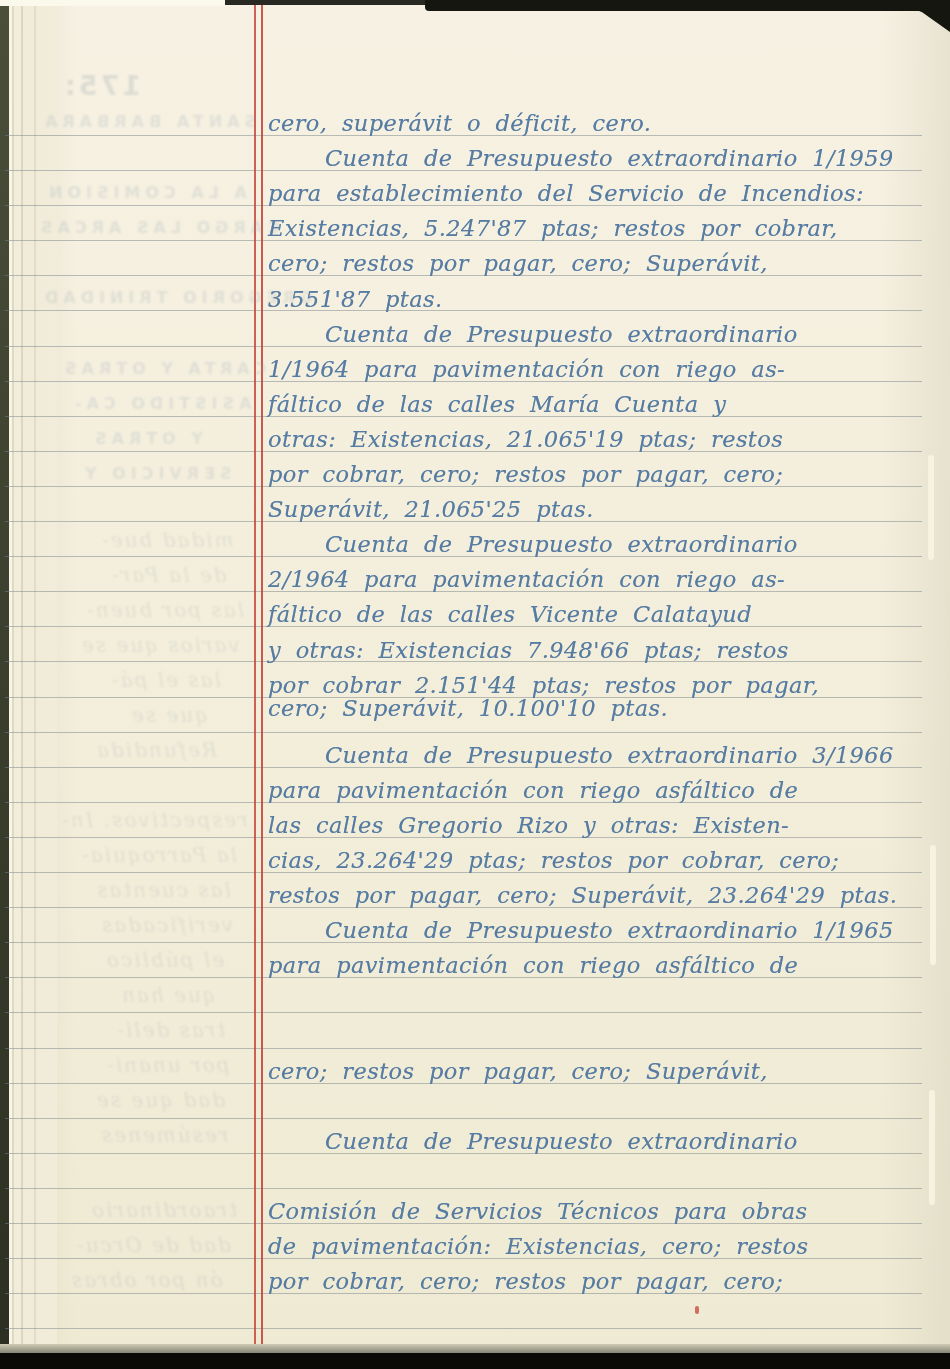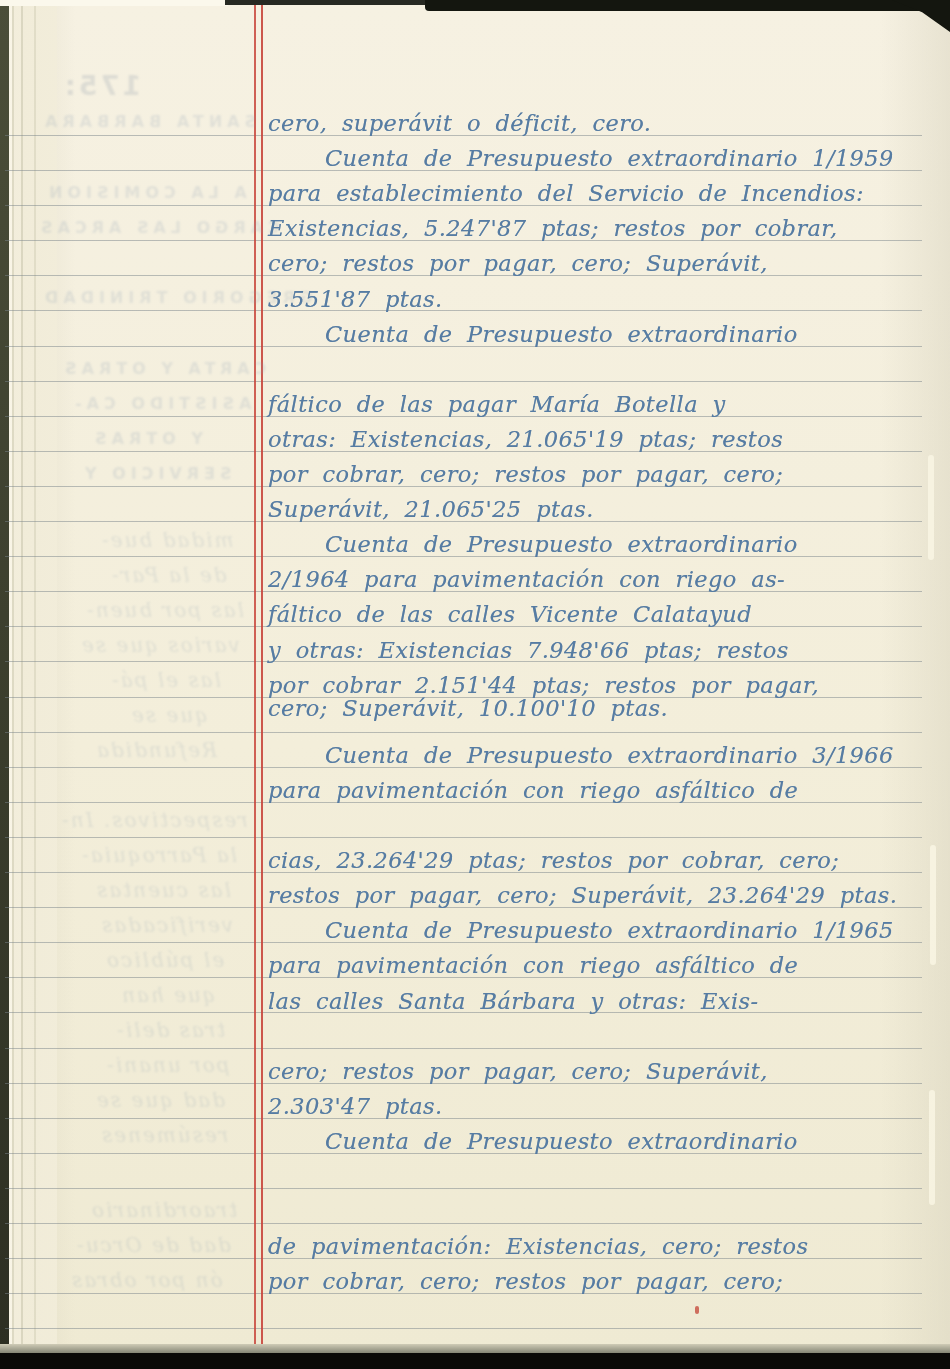--- a/index.html
+++ b/index.html
@@ -139,40 +139,41 @@
       <div class="ghost cursive" style="left: 70px; top: 1268px;">ón por obras</div>
     </div>
   <div class="layer" id="hand-lines" style="left:0;top:0;width:950px;height:1369px;">
       <div class="hand-line" style="top: 108px;">cero, superávit o déficit, cero.</div>
       <div class="hand-line indent" style="top: 143.1px;">Cuenta de Presupuesto extraordinario 1/1959</div>
       <div class="hand-line" style="top: 178.2px;">para establecimiento del Servicio de Incendios:</div>
       <div class="hand-line" style="top: 213.3px;">Existencias, 5.247'87 ptas; restos por cobrar,</div>
       <div class="hand-line" style="top: 248.4px;">cero; restos por pagar, cero; Superávit,</div>
       <div class="hand-line" style="top: 283.5px;">3.551'87 ptas.</div>
       <div class="hand-line indent" style="top: 318.6px;">Cuenta de Presupuesto extraordinario</div>
-      <div class="hand-line" style="top: 388.8px;">fáltico de las pagar María Botella y</div>
+      <div class="hand-line" style="top: 353.7px;">1/1964 para pavimentación con riego as-</div>
+      <div class="hand-line" style="top: 388.8px;">fáltico de las calles María Cuenta y</div>
       <div class="hand-line" style="top: 423.9px;">otras: Existencias, 21.065'19 ptas; restos</div>
       <div class="hand-line" style="top: 459px;">por cobrar, cero; restos por pagar, cero;</div>
       <div class="hand-line" style="top: 494.1px;">Superávit, 21.065'25 ptas.</div>
       <div class="hand-line indent" style="top: 529.2px;">Cuenta de Presupuesto extraordinario</div>
       <div class="hand-line" style="top: 564.3px;">2/1964 para pavimentación con riego as-</div>
       <div class="hand-line" style="top: 599.4px;">fáltico de las calles Vicente Calatayud</div>
       <div class="hand-line" style="top: 634.5px;">y otras: Existencias 7.948'66 ptas; restos</div>
       <div class="hand-line" style="top: 669.6px;">por cobrar 2.151'44 ptas; restos por pagar,</div>
       <div class="hand-line" style="top: 693px;">cero; Superávit, 10.100'10 ptas.</div>
       <div class="hand-line indent" style="top: 739.8px;">Cuenta de Presupuesto extraordinario 3/1966</div>
       <div class="hand-line" style="top: 774.9px;">para pavimentación con riego asfáltico de</div>
+      <div class="hand-line" style="top: 810px;">las calles Gregorio Rizo y otras: Existen-</div>
       <div class="hand-line" style="top: 845.1px;">cias, 23.264'29 ptas; restos por cobrar, cero;</div>
       <div class="hand-line" style="top: 880.2px;">restos por pagar, cero; Superávit, 23.264'29 ptas.</div>
       <div class="hand-line indent" style="top: 915.3px;">Cuenta de Presupuesto extraordinario 1/1965</div>
       <div class="hand-line" style="top: 950.4px;">para pavimentación con riego asfáltico de</div>
-      <div class="hand-line" style="top: 985.5px;">las calles Santa Bárbara y otras: Exis-</div>
       <div class="hand-line" style="top: 1055.7px;">cero; restos por pagar, cero; Superávit,</div>
-      <div class="hand-line" style="top: 1090.8px;">2.303'47 ptas.</div>
       <div class="hand-line indent" style="top: 1125.9px;">Cuenta de Presupuesto extraordinario</div>
+      <div class="hand-line" style="top: 1196.1px;">Comisión de Servicios Técnicos para obras</div>
       <div class="hand-line" style="top: 1231.2px;">de pavimentación: Existencias, cero; restos</div>
       <div class="hand-line" style="top: 1266.3px;">por cobrar, cero; restos por pagar, cero;</div>
     </div>
 
   <div class="layer top-left-pages"></div>
   <div class="layer top-edge-thin"></div>
   <div class="layer top-edge-thick"></div>
   <div class="layer top-right-corner"></div>
 
   <div class="layer curl c1"></div>

